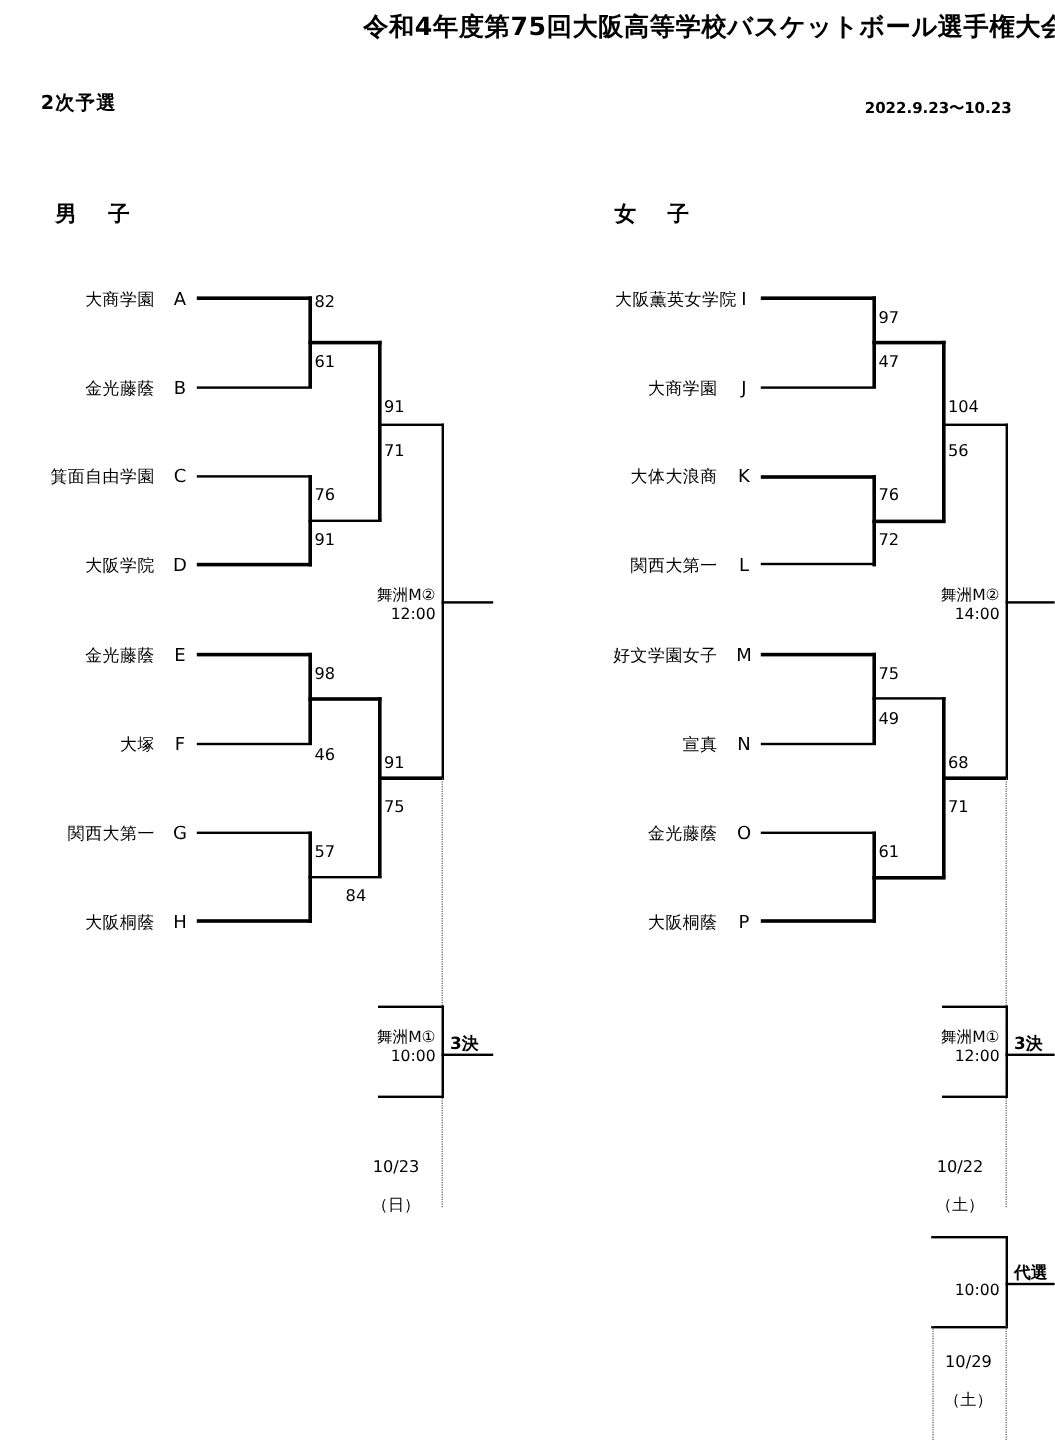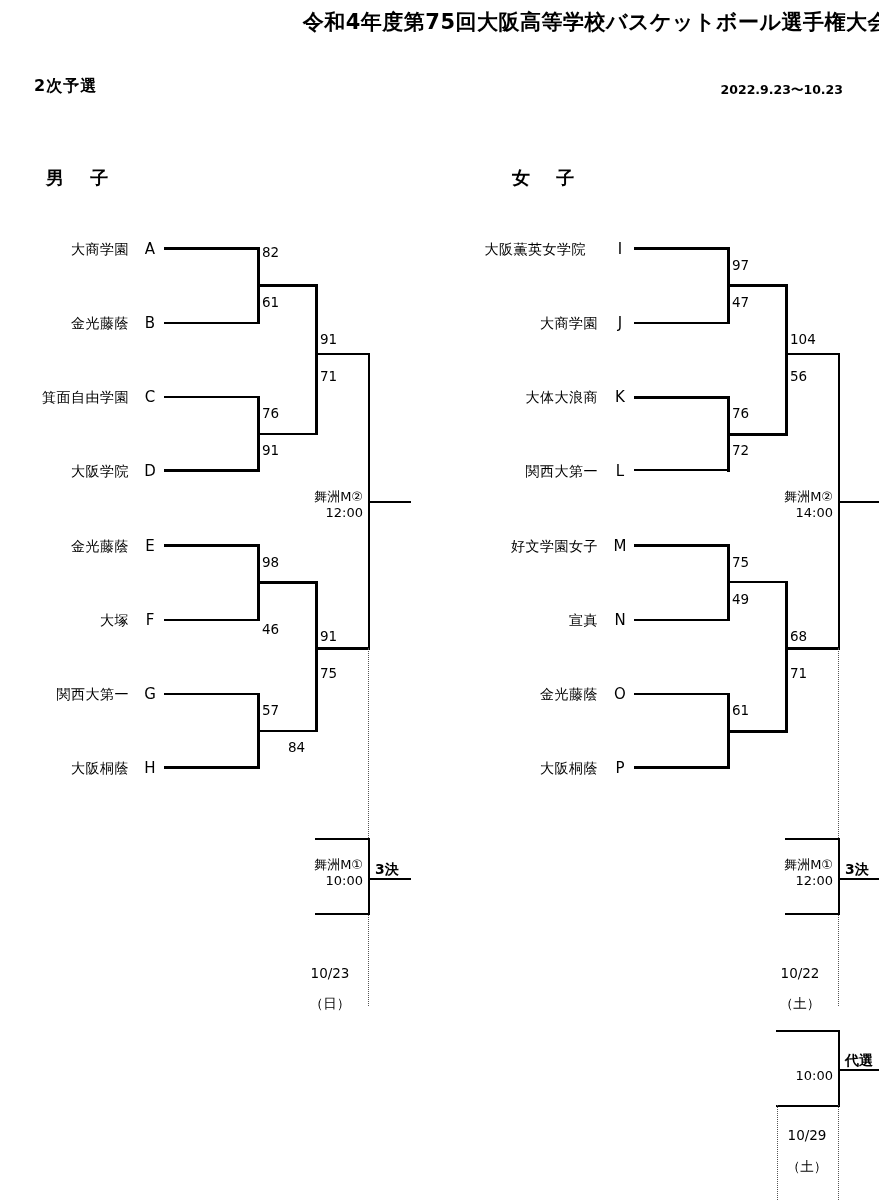--- a/index.html
+++ b/index.html
@@ -144,21 +144,21 @@
   <div class="venue" style="left:266px;top:857px;width:97px;">
     <span class="t">舞洲M①</span>
     <span class="t">10:00</span>
   </div>
   <div class="sidelabel" style="left:375px;top:861px;">3決</div>
   <div class="ln h1" style="left:368px;top:878px;width:43px;"></div>
 
   <div class="daten" style="left:296px;top:965px;width:68px;">10/23</div>
   <div class="daten" style="left:296px;top:995px;width:68px;">（日）</div>
 
-  <div class="team" style="left:456px;top:241px;width:130px;">大阪薫英女学院</div>
+  <div class="team" style="left:484px;top:241px;width:130px;">大阪薫英女学院</div>
   <div class="slot" style="left:612px;top:240px;">I</div>
   <div class="team" style="left:468px;top:315px;width:130px;">大商学園</div>
   <div class="slot" style="left:612px;top:314px;">J</div>
   <div class="team" style="left:468px;top:389px;width:130px;">大体大浪商</div>
   <div class="slot" style="left:612px;top:388px;">K</div>
   <div class="team" style="left:468px;top:463px;width:130px;">関西大第一</div>
   <div class="slot" style="left:612px;top:462px;">L</div>
 
   <div class="team" style="left:468px;top:538px;width:130px;">好文学園女子</div>
   <div class="slot" style="left:612px;top:537px;">M</div>

